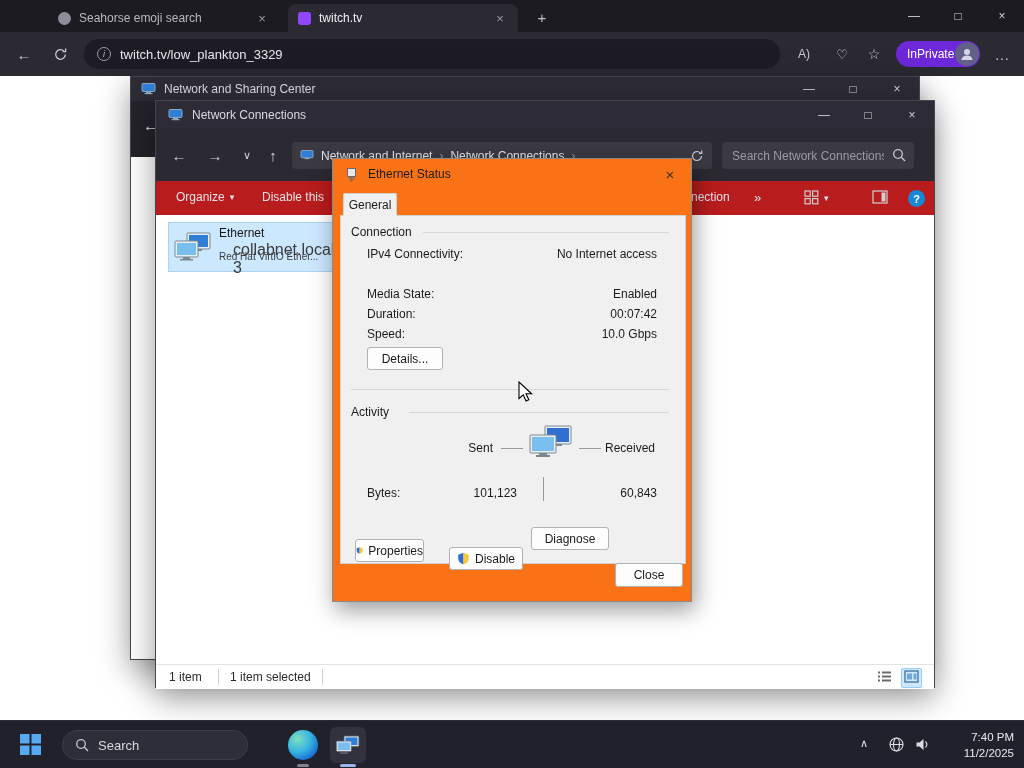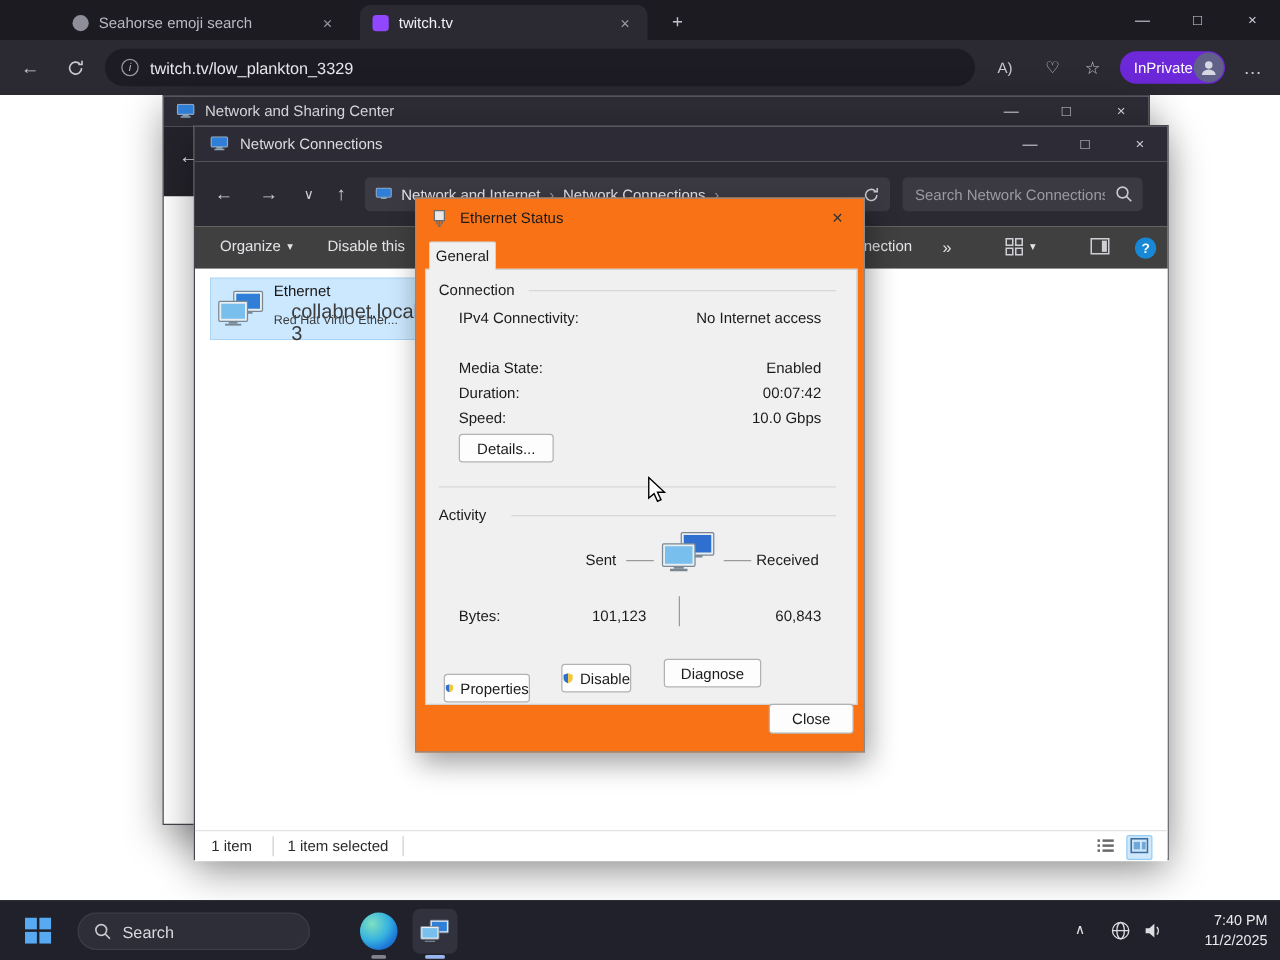--- a/index.html
+++ b/index.html
@@ -20,21 +20,21 @@
   .infoi{width:14px;height:14px;border-radius:50%;border:1px solid #9a9aa4;color:#b9b9c1;font-size:9px;display:flex;align-items:center;justify-content:center;font-style:italic;flex:0 0 auto}
   .inprivate{position:absolute;left:896px;top:9px;width:84px;height:26px;border-radius:13px;background:#6d28d9;color:#fff;font-size:12px;display:flex;align-items:center;padding-left:11px}
   .avatar{position:absolute;right:1px;top:1px;width:24px;height:24px;border-radius:50%;background:#606089;display:flex;align-items:center;justify-content:center;overflow:hidden}
   .wc{width:44px;height:32px;display:flex;align-items:center;justify-content:center;color:#cfcfd6;font-size:12px}
   
   .titlebar{background:#2d2c36;color:#dadbe0;font-size:12px;display:flex;align-items:center}
   .win{box-shadow:0 10px 30px rgba(0,0,0,.4);border:1px solid #46454e}
   .navrow{background:#2b2a33;position:relative}
   .navbtn{position:absolute;top:13px;width:26px;height:26px;display:flex;align-items:center;justify-content:center;color:#cfcfd6;font-size:15px}
   .field{position:absolute;background:#3b3a43;border-radius:4px;height:27px;display:flex;align-items:center;color:#e3e3e8;font-size:12px}
-  .cmdbar{background:#404040;position:relative}
+  .cmdbar{background:#b91c1c;position:relative}
   .cmditem{position:absolute;top:9px;display:flex;align-items:center;gap:5px;color:#e3e3e8;font-size:12px}
   .help{width:17px;height:17px;border-radius:50%;background:#1787d6;color:#fff;font-size:11px;font-weight:bold;display:flex;align-items:center;justify-content:center}
   .sel{background:#cce8ff;outline:1px solid #a9d4f5}
   .statusbar{background:#fff;border-top:1px solid #e3e3e3;color:#2a2a2a;font-size:12px;position:relative}
   .vsep{width:1px;background:#d0d0d0}
   input::placeholder{color:#9a9aa3;opacity:1}
   
   .dlg{background:#f97316;border:1px solid #8a8a8a;box-shadow:3px 8px 22px rgba(0,0,0,.4);color:#1b1b1b;font-size:12px}
   .dtitle{height:30px;display:flex;align-items:center;gap:9px;padding-left:11px}
   .dclose{position:absolute;right:0;top:0;width:42px;height:30px;display:flex;align-items:center;justify-content:center;font-size:15px;color:#333}
@@ -316,21 +316,21 @@
     <div class="abs" style="left:210px;top:318px;width:1px;height:24px;background:#9a9a9a"></div>
     <span class="abs" style="left:236px;top:327px;width:88px;text-align:right">60,843</span>
 
     <div class="btn" style="left:22px;top:380px;width:69px;height:23px">
       <svg width="13" height="13" viewBox="0 0 13 13">
           <path d="M6.5 .8 L1.2 2.7 V6.6 C1.2 9.7 3.5 11.7 6.5 12.4 Z" fill="#2f6fd0"></path>
           <path d="M6.5 .8 L11.8 2.7 V6.6 C11.8 9.7 9.5 11.7 6.5 12.4 Z" fill="#f5c837"></path>
         </svg>
       <span>Properties</span>
     </div>
-    <div class="btn" style="left:116px;top:372px;width:56px;height:23px">
+    <div class="btn" style="left:116px;top:388px;width:74px;height:23px">
       <svg width="13" height="13" viewBox="0 0 13 13">
           <path d="M6.5 .8 L1.2 2.7 V6.6 C1.2 9.7 3.5 11.7 6.5 12.4 Z" fill="#2f6fd0"></path>
           <path d="M6.5 .8 L11.8 2.7 V6.6 C11.8 9.7 9.5 11.7 6.5 12.4 Z" fill="#f5c837"></path>
         </svg>
       <span>Disable</span>
     </div>
     <div class="btn" style="left:198px;top:368px;width:78px;height:23px">
       <span>Diagnose</span>
     </div>
     <div class="btn" style="left:282px;top:404px;width:68px;height:24px">

